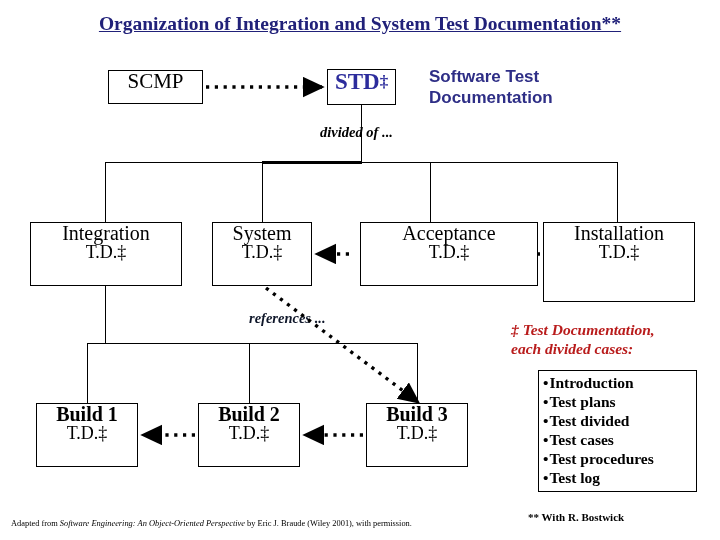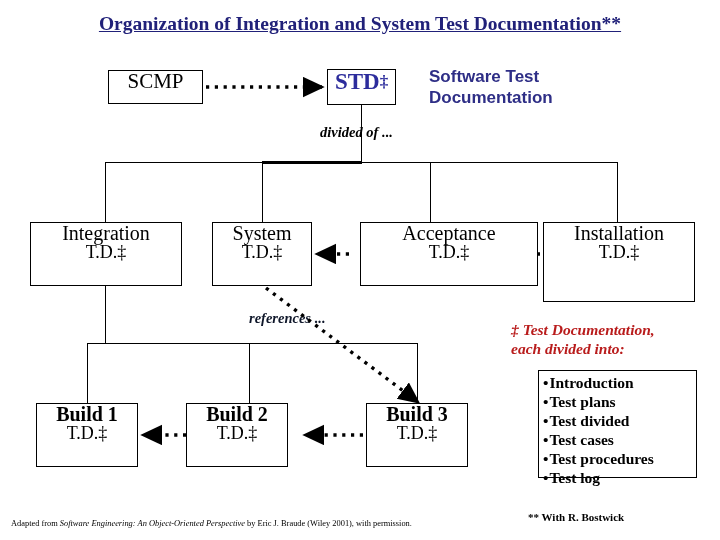--- a/index.html
+++ b/index.html
@@ -115,21 +115,21 @@
   }
 
   
   #box-integration { left: 30px;  top: 222px; width: 152px; height: 64px; }
   #box-system      { left: 212px; top: 222px; width: 100px; height: 64px; }
   #box-acceptance  { left: 360px; top: 222px; width: 178px; height: 64px; }
   #box-installation{ left: 543px; top: 222px; width: 152px; height: 80px; }
 
   
   #box-build1 { left: 36px;  top: 403px; width: 102px; height: 64px; }
-  #box-build2 { left: 186px; top: 403px; width: 102px; height: 64px; }
+  #box-build2 { left: 198px; top: 403px; width: 102px; height: 64px; }
   #box-build3 { left: 366px; top: 403px; width: 102px; height: 64px; }
   #box-build1 .l1, #box-build2 .l1, #box-build3 .l1 { font-weight: bold; font-size: 20px; }
 
   
   #legend-head {
     position: absolute;
     left: 511px;
     top: 321px;
     width: 205px;
     font-family: "Liberation Serif", serif;
@@ -137,21 +137,21 @@
     font-weight: bold;
     font-size: 15.5px;
     line-height: 1.2;
     color: #b91c1c;
   }
   #legend-box {
     position: absolute;
     left: 538px;
     top: 370px;
     width: 159px;
-    height: 108px;
+    height: 122px;
     box-sizing: border-box;
     border: 1.3px solid #000000;
     background: #ffffff;
     padding: 3px 0 0 4px;
   }
   #legend-box ul {
     list-style: none;
     margin: 0;
     padding: 0;
     font-family: "Liberation Serif", serif;
@@ -289,21 +289,21 @@
     <span class="l2">T.D.‡</span>
   </div>
 
   <div class="nodebox" id="box-build3">
     <span class="l1">Build 3</span>
     <span class="l2">T.D.‡</span>
   </div>
 
   <div id="legend-head">
     <div>‡ Test Documentation,</div>
-    <div>each divided into:</div>
+    <div>each divided cases:</div>
   </div>
 
   <div id="legend-box">
     <ul>
       <li>Introduction</li>
       <li>Test plans</li>
       <li>Test divided</li>
       <li>Test cases</li>
       <li>Test procedures</li>
       <li>Test log</li>

